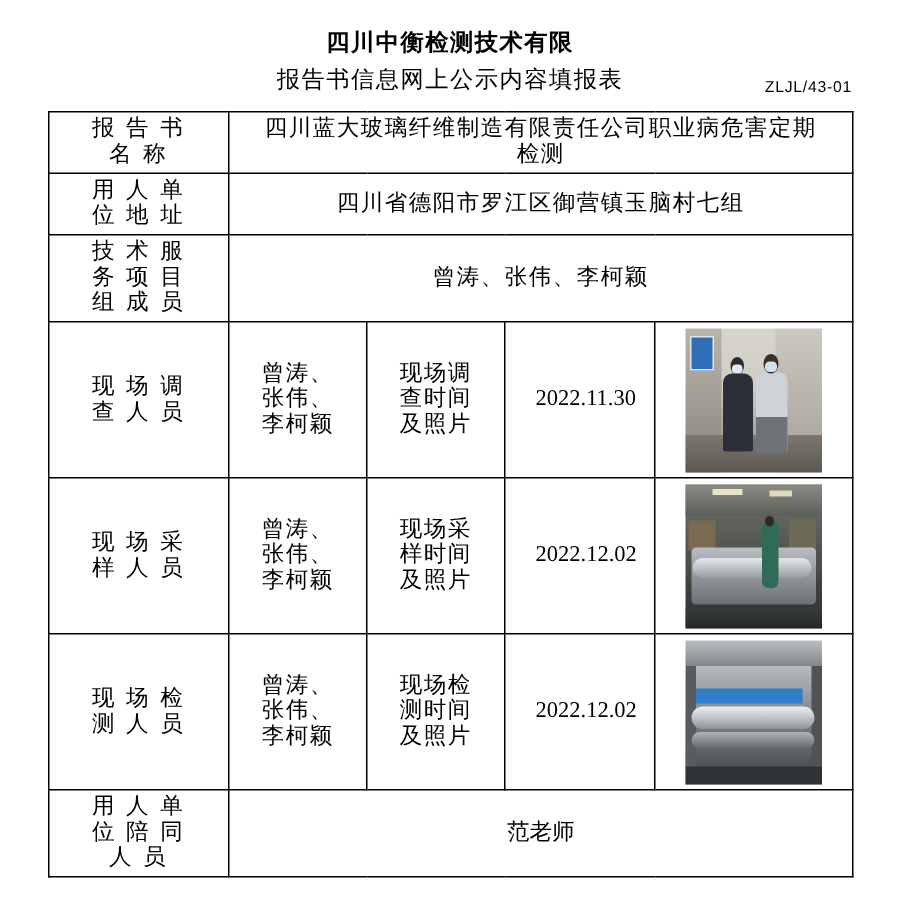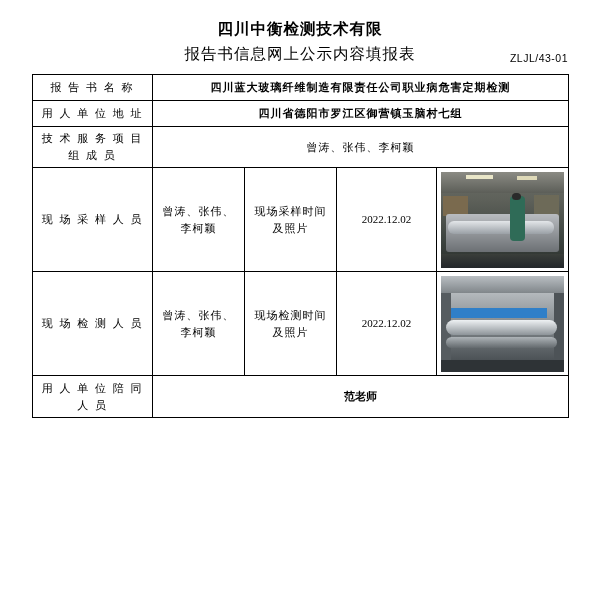--- a/index.html
+++ b/index.html
@@ -50,30 +50,29 @@
   table.main {
     border-collapse: collapse;
     width: 536px;
     margin-top: 8px;
     table-layout: fixed;
   }
   table.main td {
     border: 1px solid #000000;
     text-align: center;
     vertical-align: middle;
-    font-size: 11px;
+    font-size: 15px;
     line-height: 17px;
-    padding: 3px 4px;
+    padding: 3px 20px;
   }
   .lbl {
     letter-spacing: 2px;
   }
   .big {
     font-size: 12.5px;
-    font-weight: bold;
   }
   .cell-wrap {
     letter-spacing: 1px;
   }
   .narrow {
     letter-spacing: 1px;
     line-height: 18px;
   }
   .r1 { height: 26px; }
   .r2 { height: 40px; }
@@ -164,20 +163,41 @@
       </tr>
       <tr class="r3">
         <td class="lbl">用 人 单 位 地 址</td>
         <td colspan="4" class="big cell-wrap">四川省德阳市罗江区御营镇玉脑村七组</td>
       </tr>
       <tr class="r4">
         <td class="lbl">技 术 服 务 项 目组 成 员</td>
         <td colspan="4" class="cell-wrap">曾涛、张伟、李柯颖</td>
       </tr>
 
+      <tr class="rphoto">
+        <td class="lbl">现 场 调 查 人 员</td>
+        <td class="narrow">曾涛、张伟、李柯颖</td>
+        <td class="narrow">现场调查时间及照片</td>
+        <td>2022.11.30</td>
+        <td class="photo-cell">
+          <div class="photo ph1">
+            <div class="wallL"></div>
+              <div class="sign"></div>
+              <div class="doorwall"></div>
+            <div class="floor"></div>
+            <div class="p1body"></div>
+              <div class="p1head"></div>
+              <div class="p1face"></div>
+            <div class="p2body"></div>
+              <div class="p2dark"></div>
+              <div class="p2head"></div>
+              <div class="p2face"></div>
+          </div>
+        </td>
+      </tr>
 
       <tr class="rphoto">
         <td class="lbl">现 场 采 样 人 员</td>
         <td class="narrow">曾涛、张伟、李柯颖</td>
         <td class="narrow">现场采样时间及照片</td>
         <td>2022.12.02</td>
         <td class="photo-cell">
           <div class="photo ph2">
             <div class="ceil"></div>
               <div class="lamp"></div>

